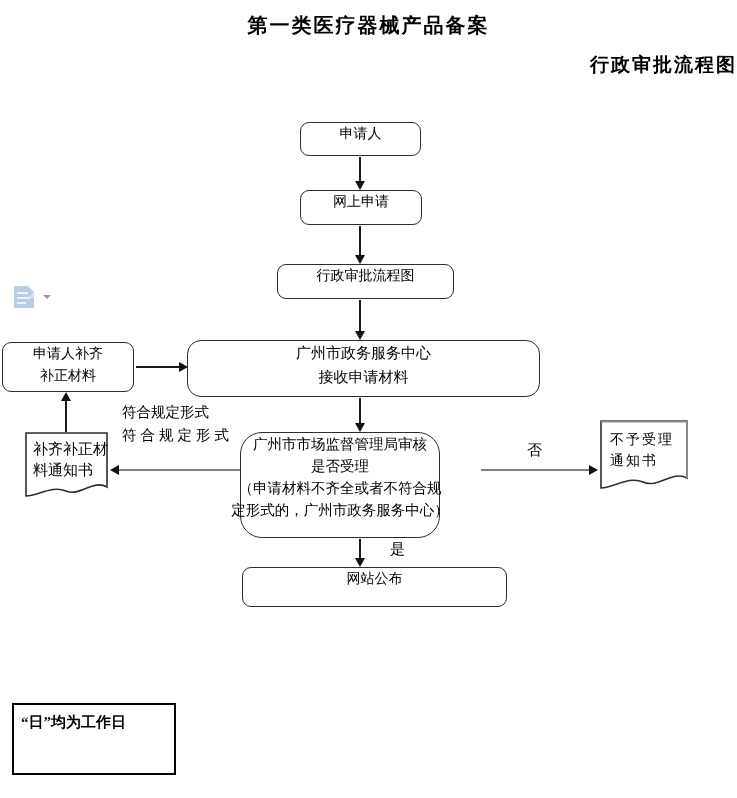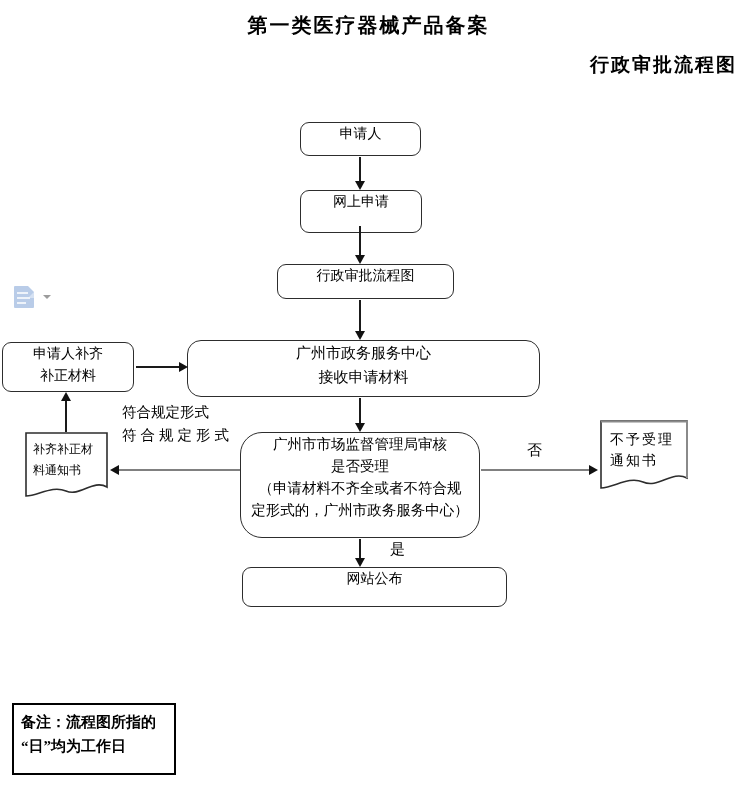--- a/index.html
+++ b/index.html
@@ -37,21 +37,21 @@
     border-left:9px solid #111; }
   .head-left { position:absolute; width:0; height:0;
     border-top:5px solid transparent; border-bottom:5px solid transparent;
     border-right:9px solid #111; }
   .edge-label { position:absolute; font-size:15px; white-space:nowrap; }
   .side-label { position:absolute; left:122px; top:401px; font-size:14.5px;
     line-height:23px; white-space:nowrap; }
   .side-label .sp { letter-spacing:4px; }
   .doc { position:absolute; }
   .doc svg { position:absolute; left:0; top:0; }
-  .doc .doc-text { position:relative; font-size:12px; line-height:21px;
+  .doc .doc-text { position:relative; font-size:15px; line-height:21px;
     padding:7px 4px 0 8px; white-space:nowrap; }
   .note {
     position:absolute; left:12px; top:703px; width:164px; height:72px;
     box-sizing:border-box; border:2px solid #000; background:#fff;
     font-size:15px; font-weight:bold; line-height:24px; padding:5px 4px 0 7px;
   }
   .paste { position:absolute; left:13px; top:285px; width:38px; height:24px; cursor:pointer; }
   .clip { position:absolute; left:1px; top:1px; width:20px; height:22px;
     background:#b9cce8; border-radius:1px; }
   .clip .fold { position:absolute; right:0; top:0; width:0; height:0;
@@ -80,34 +80,34 @@
         <i></i>
         <i></i>
     </div>
     <div class="dd"></div>
   </div>
 
   <div class="box" style="left:300px; top:122px; width:121px; height:34px;">
     <span class="ln">申请人</span>
   </div>
 
-  <div class="box" style="left:300px; top:190px; width:122px; height:43px;">
+  <div class="box" style="left:300px; top:190px; width:122px; height:35px;">
     <span class="ln">网上申请</span>
   </div>
 
   <div class="box" style="left:277px; top:264px; width:177px; height:35px;">
     <span class="ln">行政审批流程图</span>
   </div>
 
   <div class="box" style="left:187px; top:340px; width:353px; height:57px; border-radius:14px; font-size:15px; line-height:24px;">
     <span class="ln">广州市政务服务中心</span>
     <span class="ln">接收申请材料</span>
   </div>
 
-  <div class="box" style="left:240px; top:432px; width:240px; height:106px; border-radius:22px; font-size:14.5px; line-height:22px;">
+  <div class="box" style="left:240px; top:432px; width:200px; height:106px; border-radius:22px; font-size:14.5px; line-height:22px;">
     <span class="ln">广州市市场监督管理局审核</span>
     <span class="ln">是否受理</span>
     <span class="ln">（申请材料不齐全或者不符合规</span>
     <span class="ln">定形式的，广州市政务服务中心）</span>
   </div>
 
   <div class="box" style="left:242px; top:567px; width:265px; height:40px;">
     <span class="ln">网站公布</span>
   </div>
 
@@ -175,17 +175,16 @@
   </div>
 
   <div class="side-label">
     <span style="display:block;">符合规定形式</span>
     <span class="sp" style="display:block;">符合规定形式</span>
   </div>
   <div class="edge-label" style="left:527px; top:441px;">否</div>
   <div class="edge-label" style="left:390px; top:540px;">是</div>
 
   <div class="note">
-    <span style="display:block;">备注：流程图所指的</span>
     <span style="display:block;">“日”均为工作日</span>
   </div>
 
 </div>
 
 </body></html>

